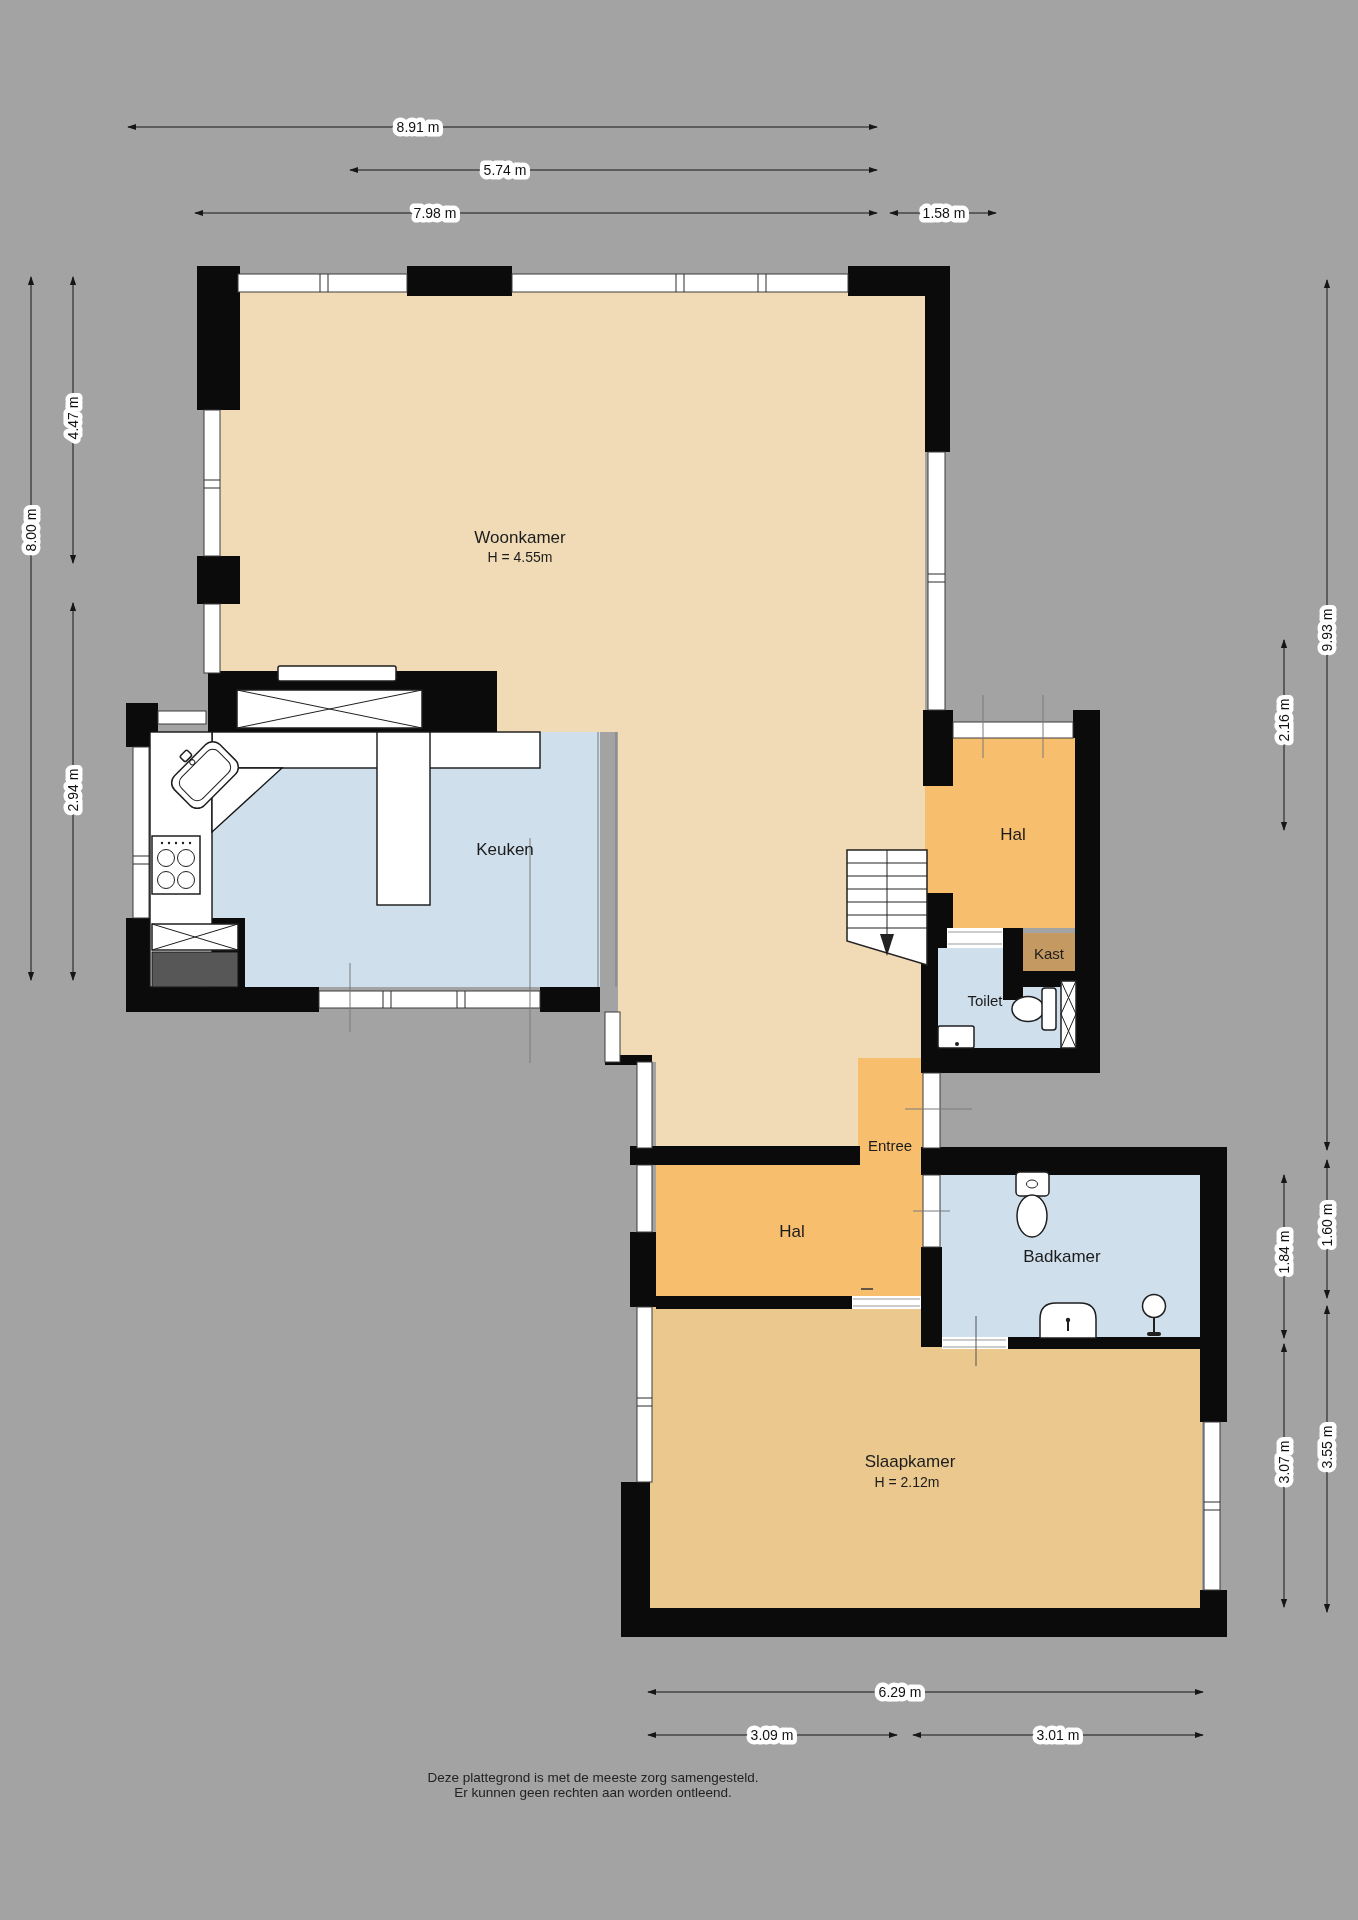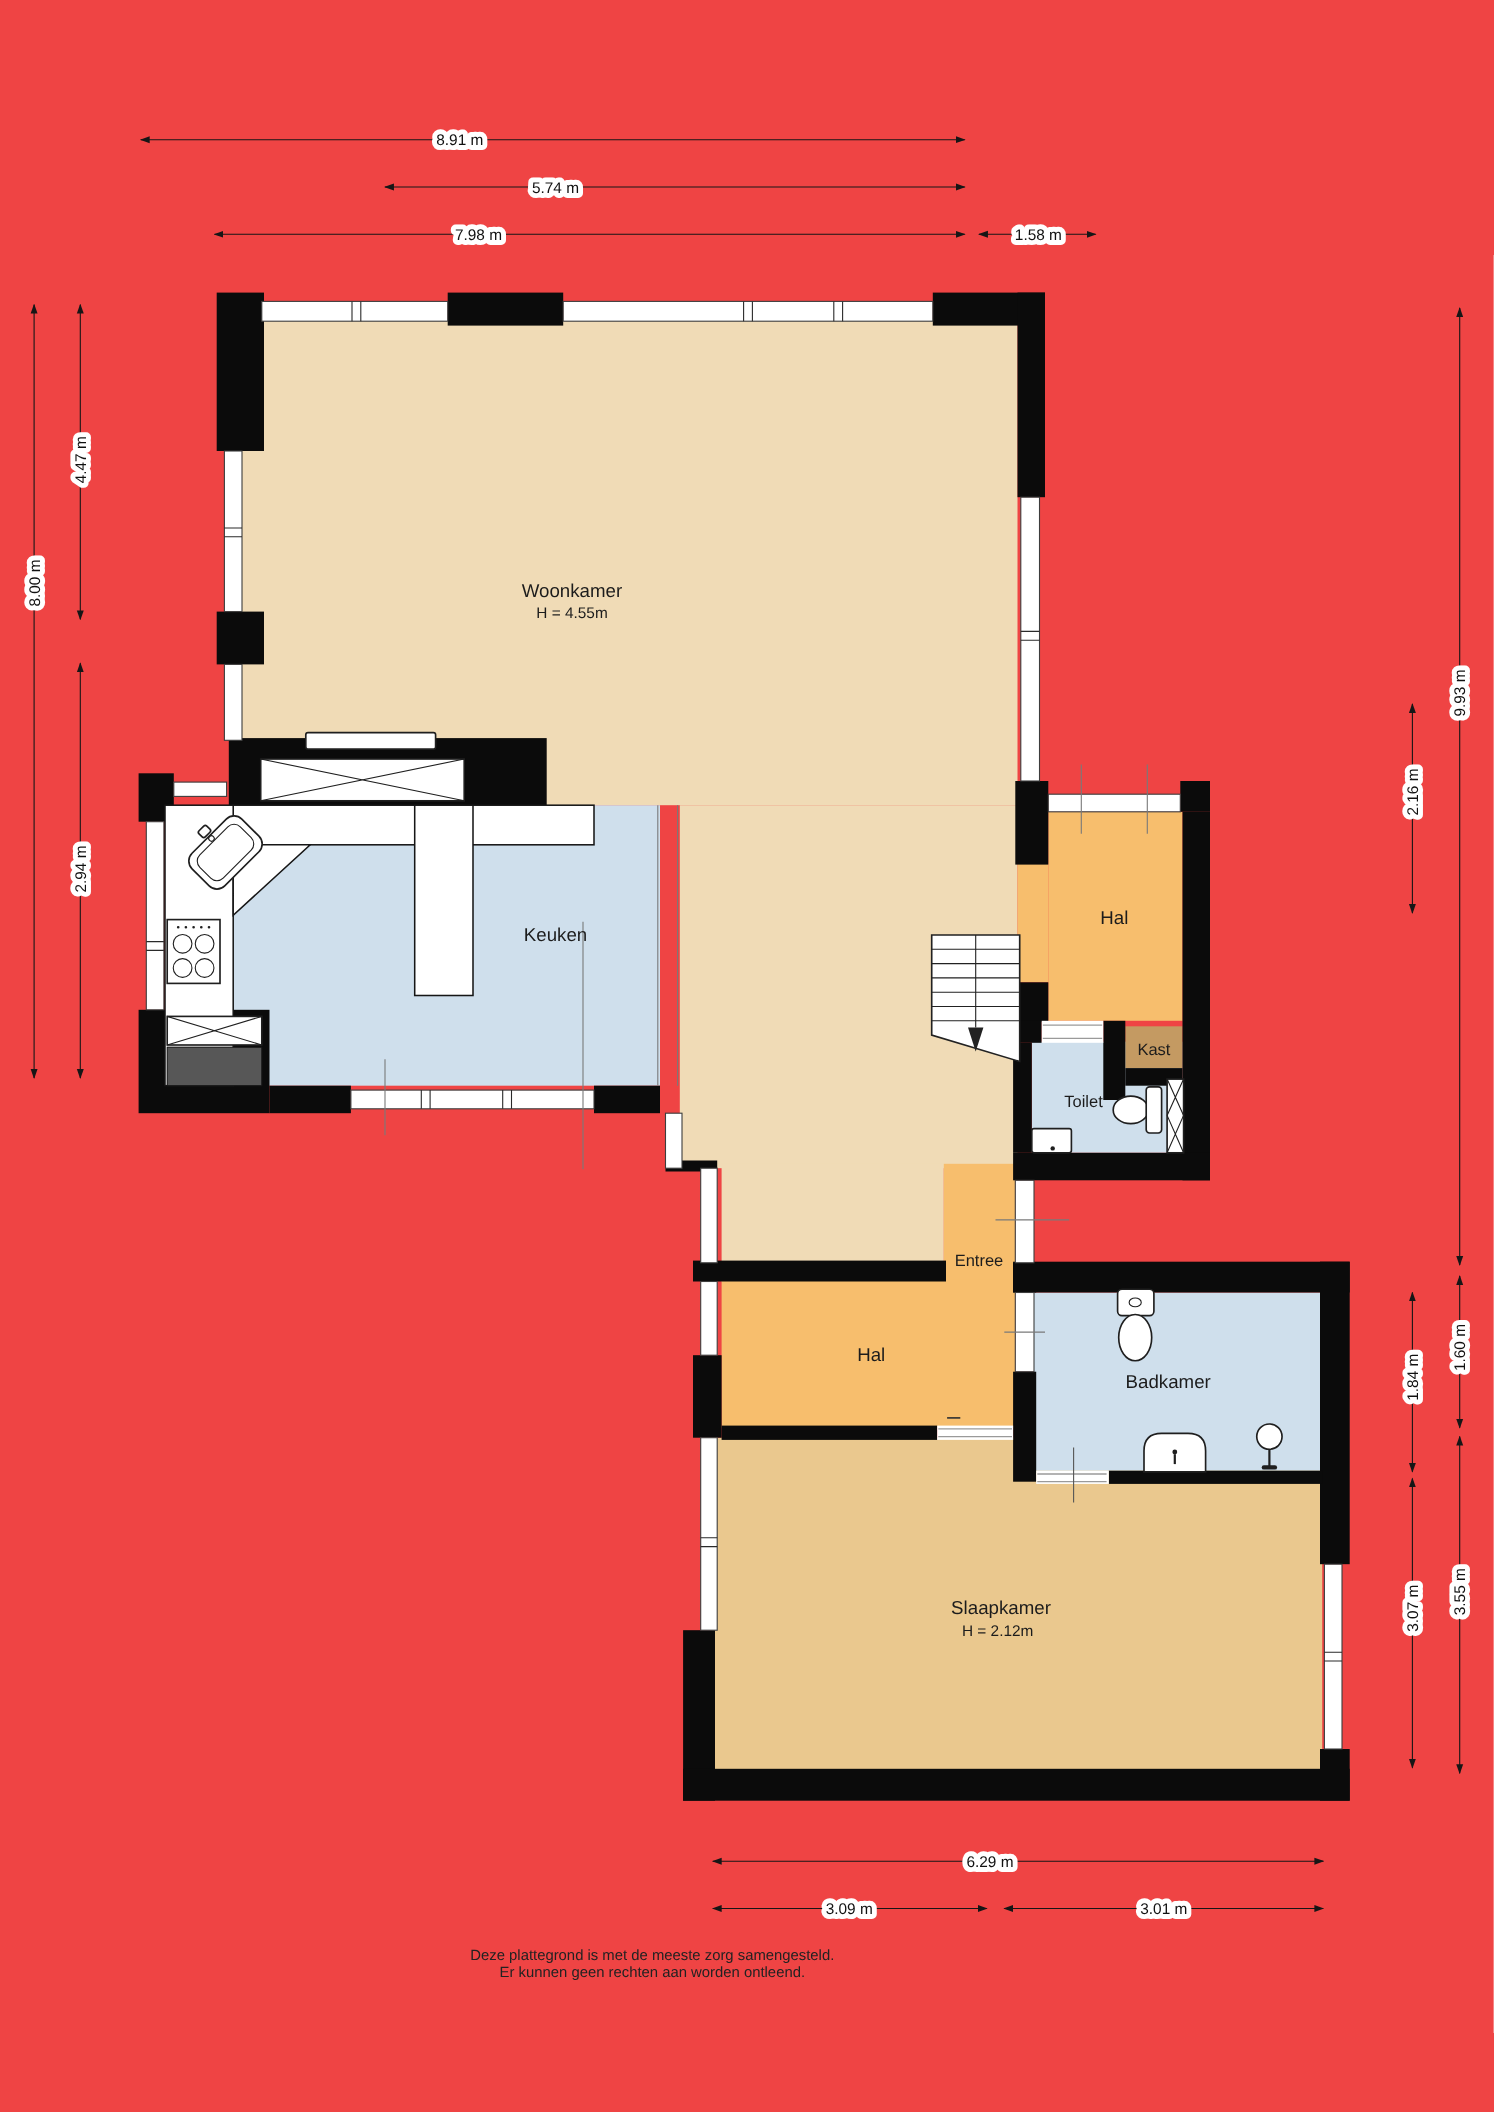--- a/index.html
+++ b/index.html
@@ -1,16 +1,16 @@
 <!DOCTYPE html>
 <html><head>
 <meta charset="utf-8">
 <style>
   html,body{margin:0;padding:0;background:#fff;}
-  .page{position:relative;width:1358px;height:1920px;background:#ef4444;overflow:hidden;}
+  .page{position:relative;width:1358px;height:1920px;background:#a3a3a3;overflow:hidden;}
   svg{display:block;}
   .wall{fill:#0b0b0b;stroke:none;}
   .win{fill:#ffffff;stroke:#3d3d3d;stroke-width:1;}
   .mull{stroke:#2a2a2a;stroke-width:1;fill:none;}
   .fixture{fill:#ffffff;stroke:#1f1f1f;stroke-width:1.5;}
   .fixline{stroke:#1f1f1f;stroke-width:1;fill:none;}
   .counter{fill:#ffffff;stroke:#161616;stroke-width:1.4;}
   .thin{stroke:#7a7a7a;stroke-width:1;fill:none;}
   .thresh{stroke:#9a9a9a;stroke-width:1.2;fill:none;}
   .dimline{stroke:#161616;stroke-width:1;fill:none;}

